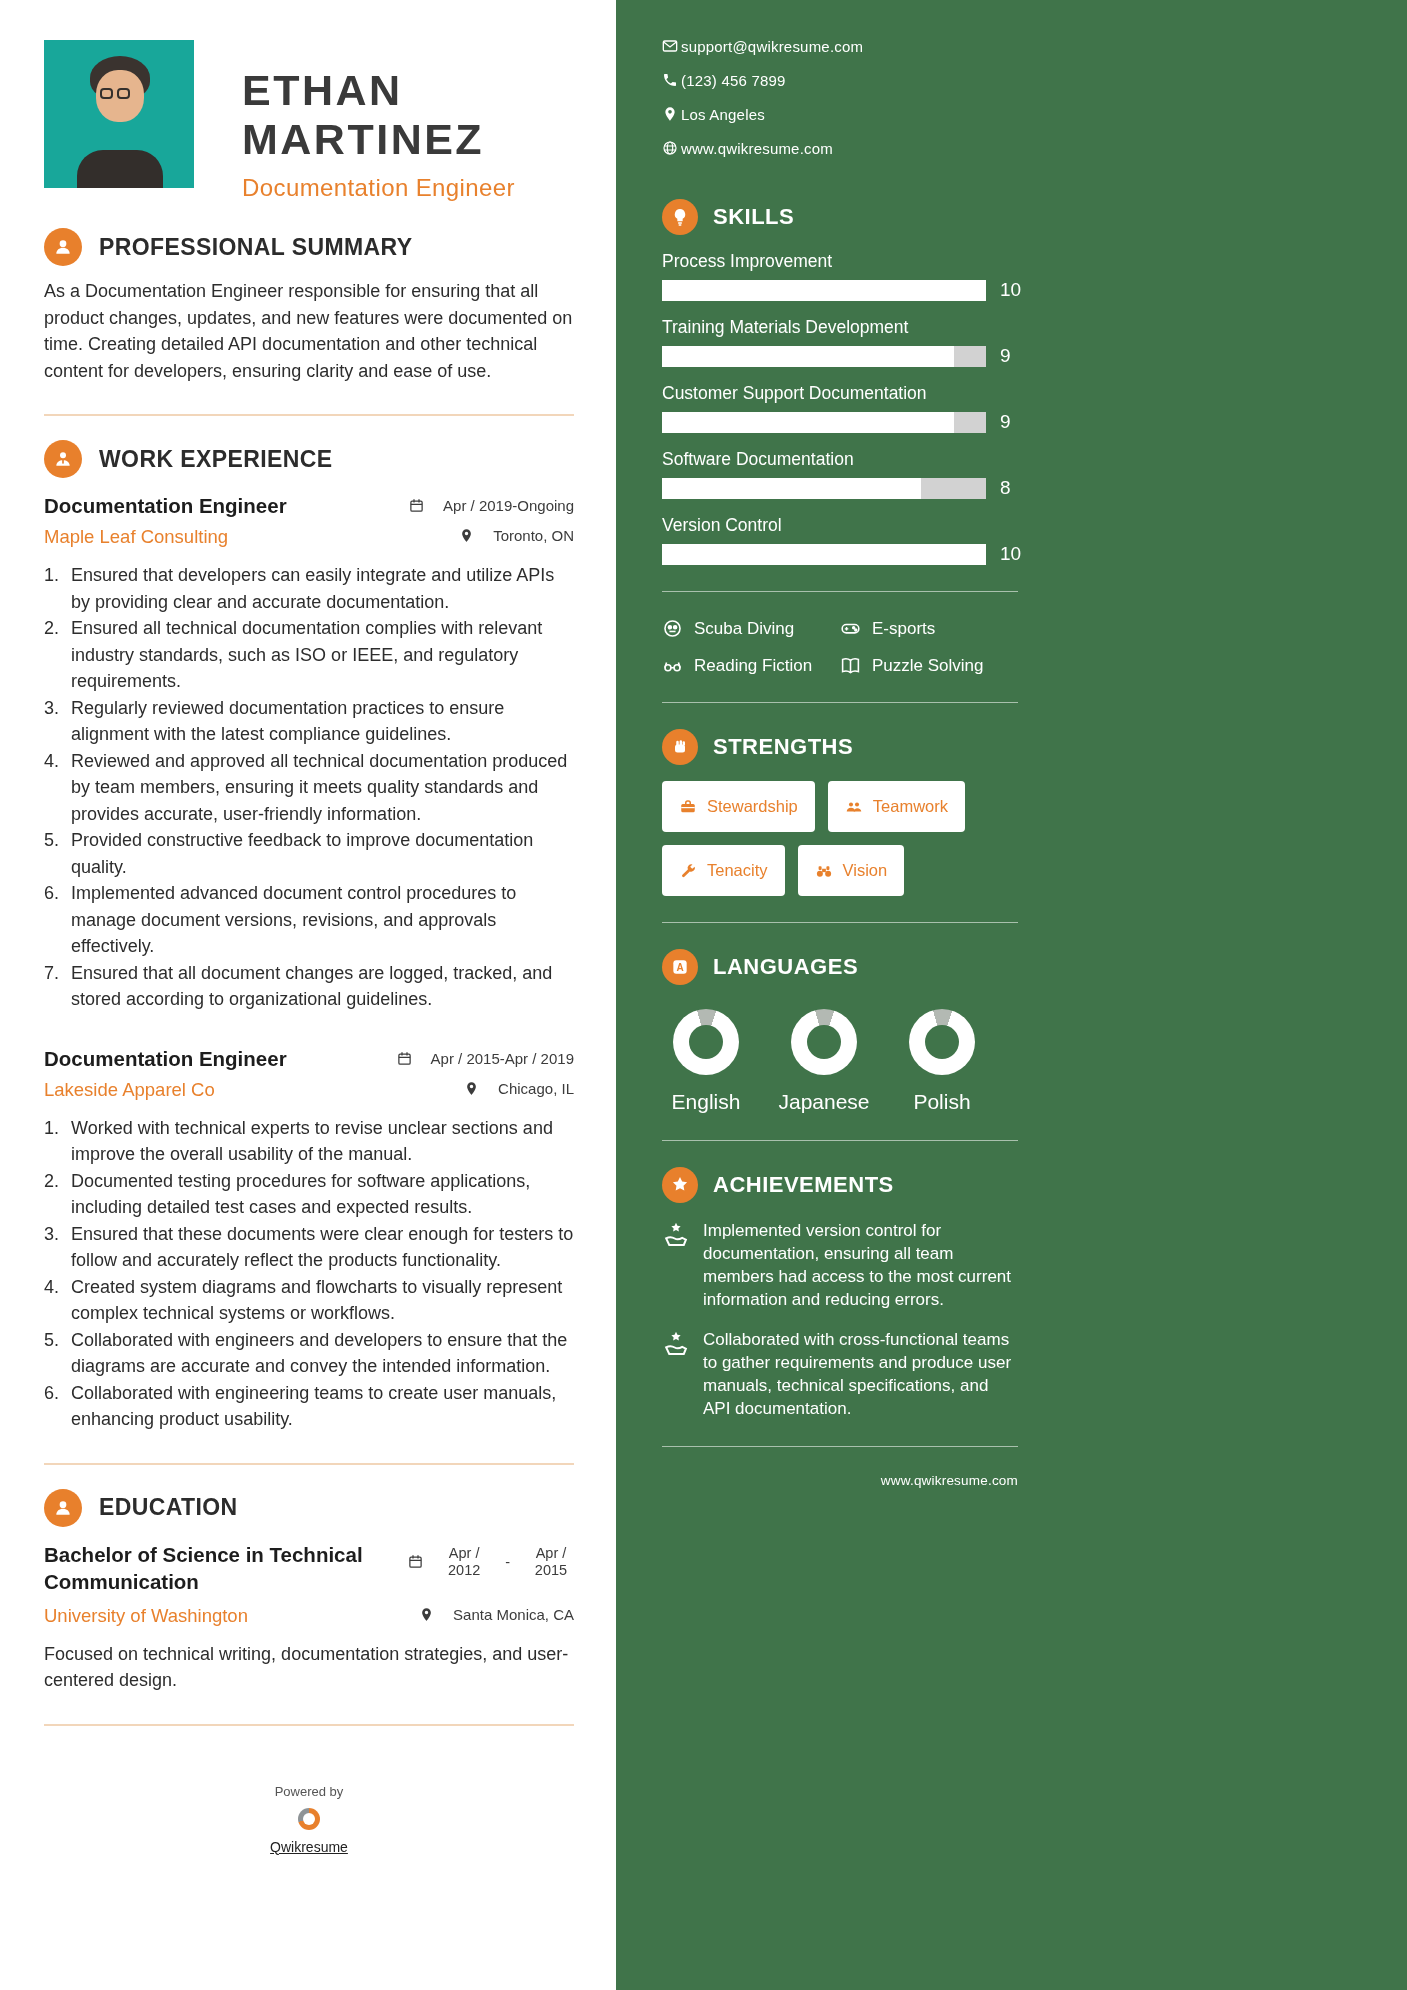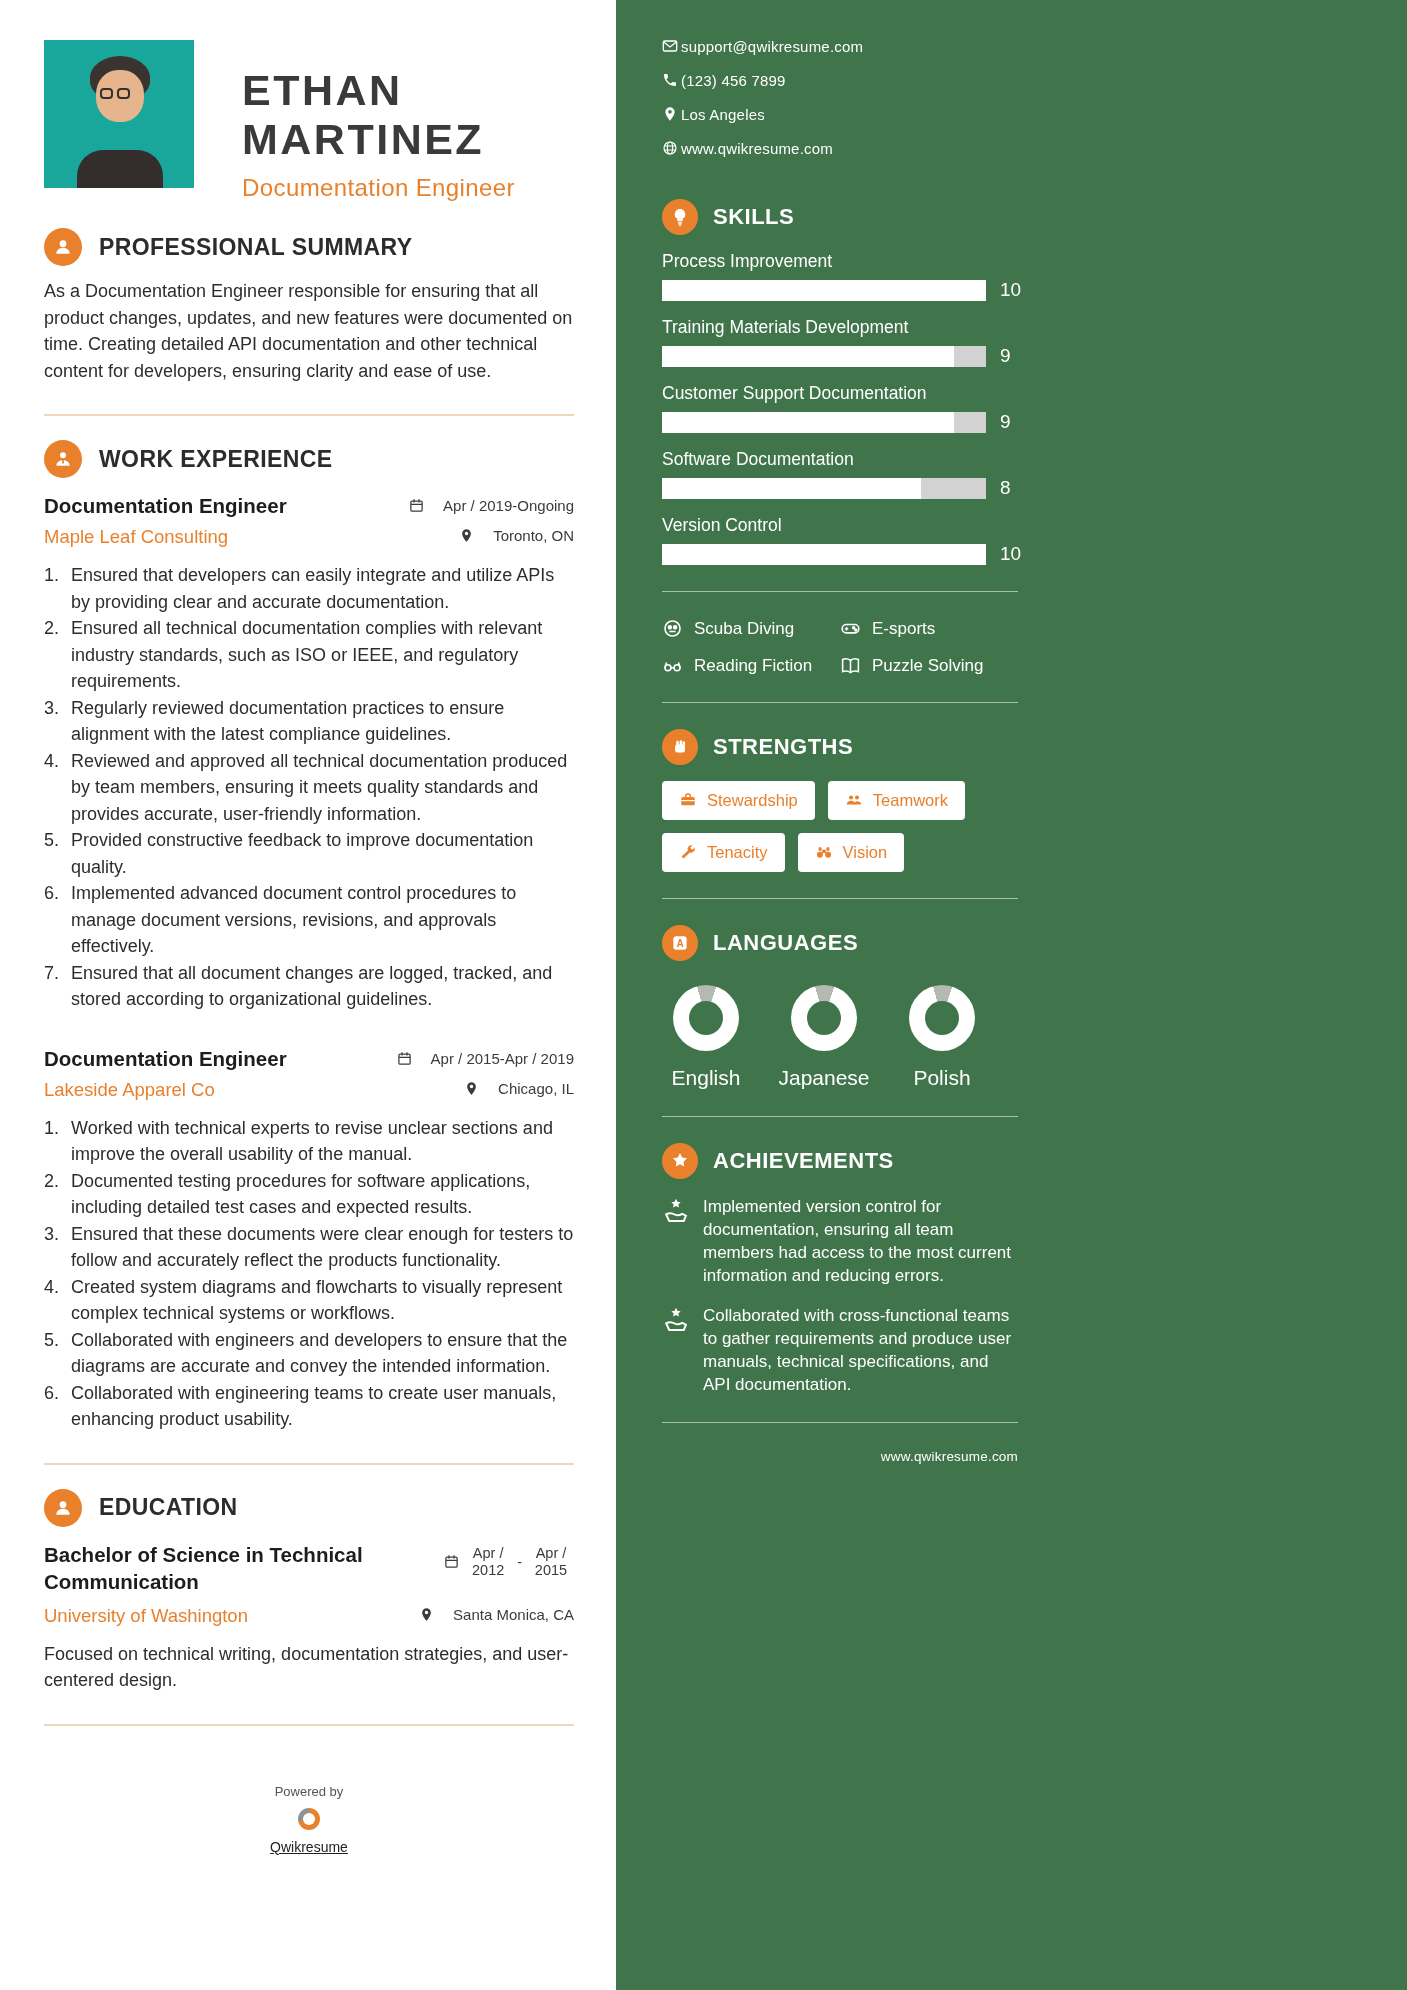--- a/index.html
+++ b/index.html
@@ -42,21 +42,21 @@
   .job-meta svg { width:15px; height:15px; color:#3c3c3c; }
 
   ol.bullets { margin-top:14px; list-style:none; counter-reset:n; }
   ol.bullets li { counter-increment:n; position:relative; padding-left:27px;
                   font-size:18px; line-height:26.5px; color:#2d2d2d; }
   ol.bullets li::before { content:counter(n) "."; position:absolute; left:0; }
 
   .edu-body { margin-top:14px; }
   .edu-row1 { display:flex; justify-content:space-between; align-items:flex-start; }
   .edu-degree { font-size:20.5px; font-weight:bold; color:#1d1d1d; width:330px; line-height:27px; }
-  .edu-dates { display:flex; align-items:center; gap:6px; font-size:14.5px; color:#3c3c3c; padding-top:4px; }
+  .edu-dates { display:flex; align-items:center; gap:18px; font-size:14.5px; color:#3c3c3c; padding-top:4px; }
   .edu-dates svg { width:15px; height:15px; color:#3c3c3c; }
   .edu-date { width:46px; text-align:center; line-height:17px; }
   .edu-row2 { display:flex; justify-content:space-between; align-items:baseline; margin-top:10px; }
   .edu-school { font-size:18.5px; color:#e8812d; }
   .edu-desc { margin-top:14px; font-size:18px; line-height:26.5px; color:#2d2d2d; }
 
   .left-footer { margin-top:58px; display:flex; align-items:center; gap:9px;flex-direction:column; }
   .powered-by { font-size:13px; color:#555; }
   .logo-q { width:22px; height:22px; border-radius:50%;
             background:conic-gradient(#e8802c 0 255deg, #8e9396 255deg 360deg); position:relative; flex:none; }
@@ -85,22 +85,22 @@
   .skill-score { font-size:19px; margin-left:14px; }
 
   .gdiv { border:none; border-top:1px solid rgba(255,255,255,.55); margin:26px 0; width:356px; }
 
   .interests-grid { margin-top:16px; display:grid; grid-template-columns:178px 178px; row-gap:16px; }
   .interest-item { display:flex; align-items:center; gap:11px; }
   .interest-item svg { width:21px; height:21px; color:#fff; flex:none; }
   .interest-item span { font-size:17px; }
 
   .strength-wrap { margin-top:16px; display:flex; flex-wrap:wrap; gap:13px; width:330px; }
-  .strength-btn { background:#fff; border:none; border-radius:4px; padding:10px 17px;
-                  display:inline-flex; gap:10px; color:#e8812d; cursor:default; }
+  .strength-btn { background:#fff; border:none; border-radius:4px; padding:16px 17px;
+                  display:inline-flex; align-items:center; gap:10px; color:#e8812d; cursor:default; }
   .strength-btn svg { width:18px; height:18px; flex:none; }
   .strength-btn span { font-size:16.5px; font-family:"Liberation Sans", sans-serif; color:#e8812d; }
 
   .lang-row { margin-top:24px; display:flex; gap:30px; }
   .lang-item { width:88px; display:flex; flex-direction:column; align-items:center; }
   .donut { width:66px; height:66px; border-radius:50%;
            background:conic-gradient(from -16deg, #b3b9b3 0 34deg, #ffffff 34deg 360deg); position:relative; }
   .donut::after { content:""; position:absolute; inset:16px; border-radius:50%; background:#40744a; }
   .lang-name { margin-top:15px; font-size:21px; }
 

